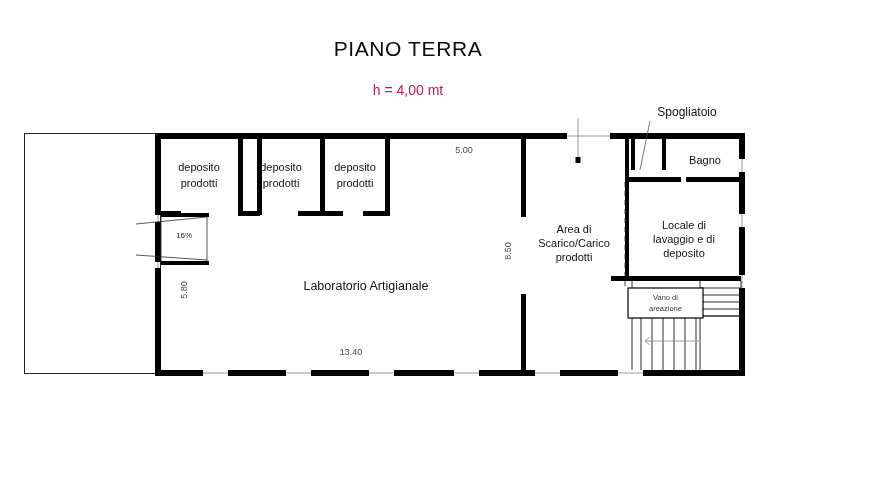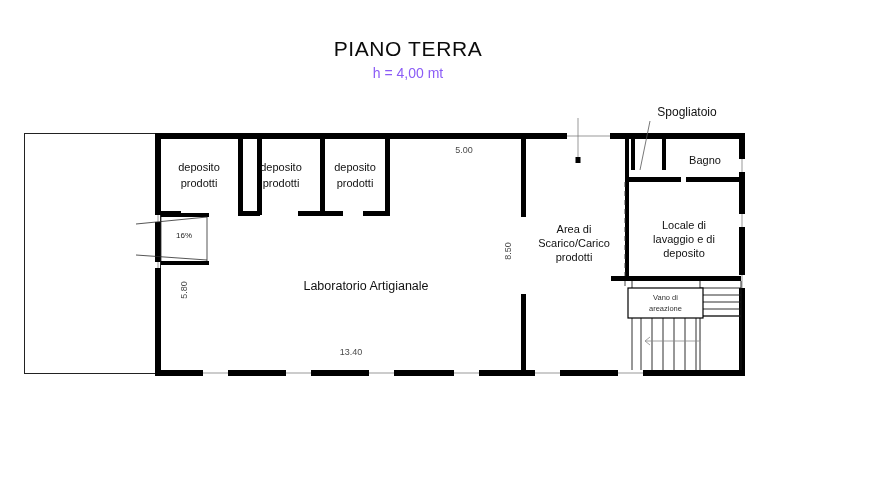--- a/index.html
+++ b/index.html
@@ -31,22 +31,22 @@
   }
   .plan-title {
     font-size: 21px;
     letter-spacing: 0.6px;
     line-height: 26px;
     color: #0b0b0b;
   }
   .plan-subtitle {
     font-size: 14px;
     line-height: 20px;
-    margin-top: 1px;
-    color: #8b5cf6;
+    margin-top: 18px;
+    color: #be185d;
   }
   svg#floorplan {
     position: absolute;
     left: 0;
     top: 0;
     display: block;
   }
   .room-label {
     font-family: "Liberation Sans", sans-serif;
     font-size: 11px;

